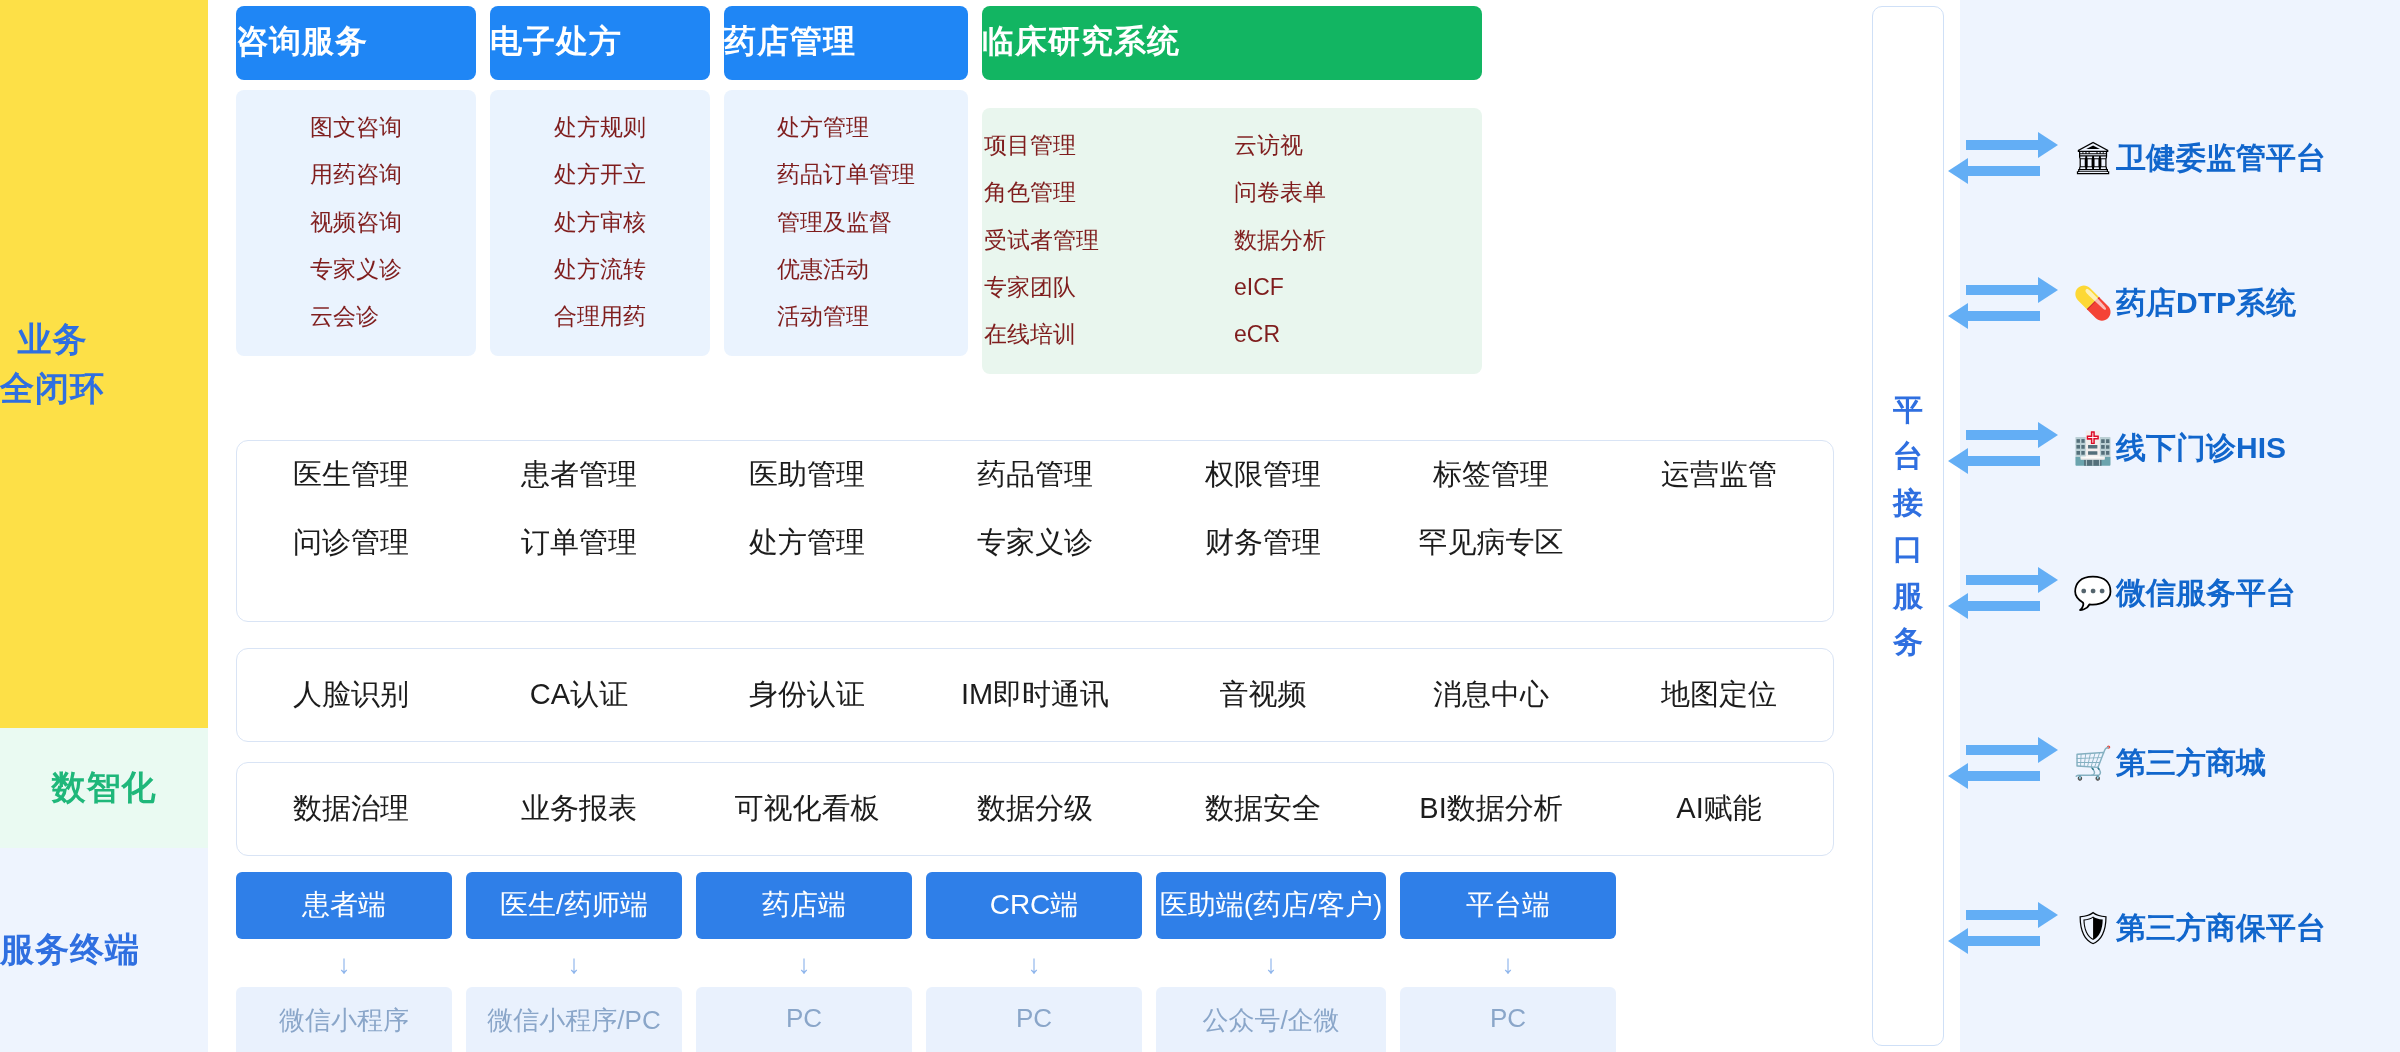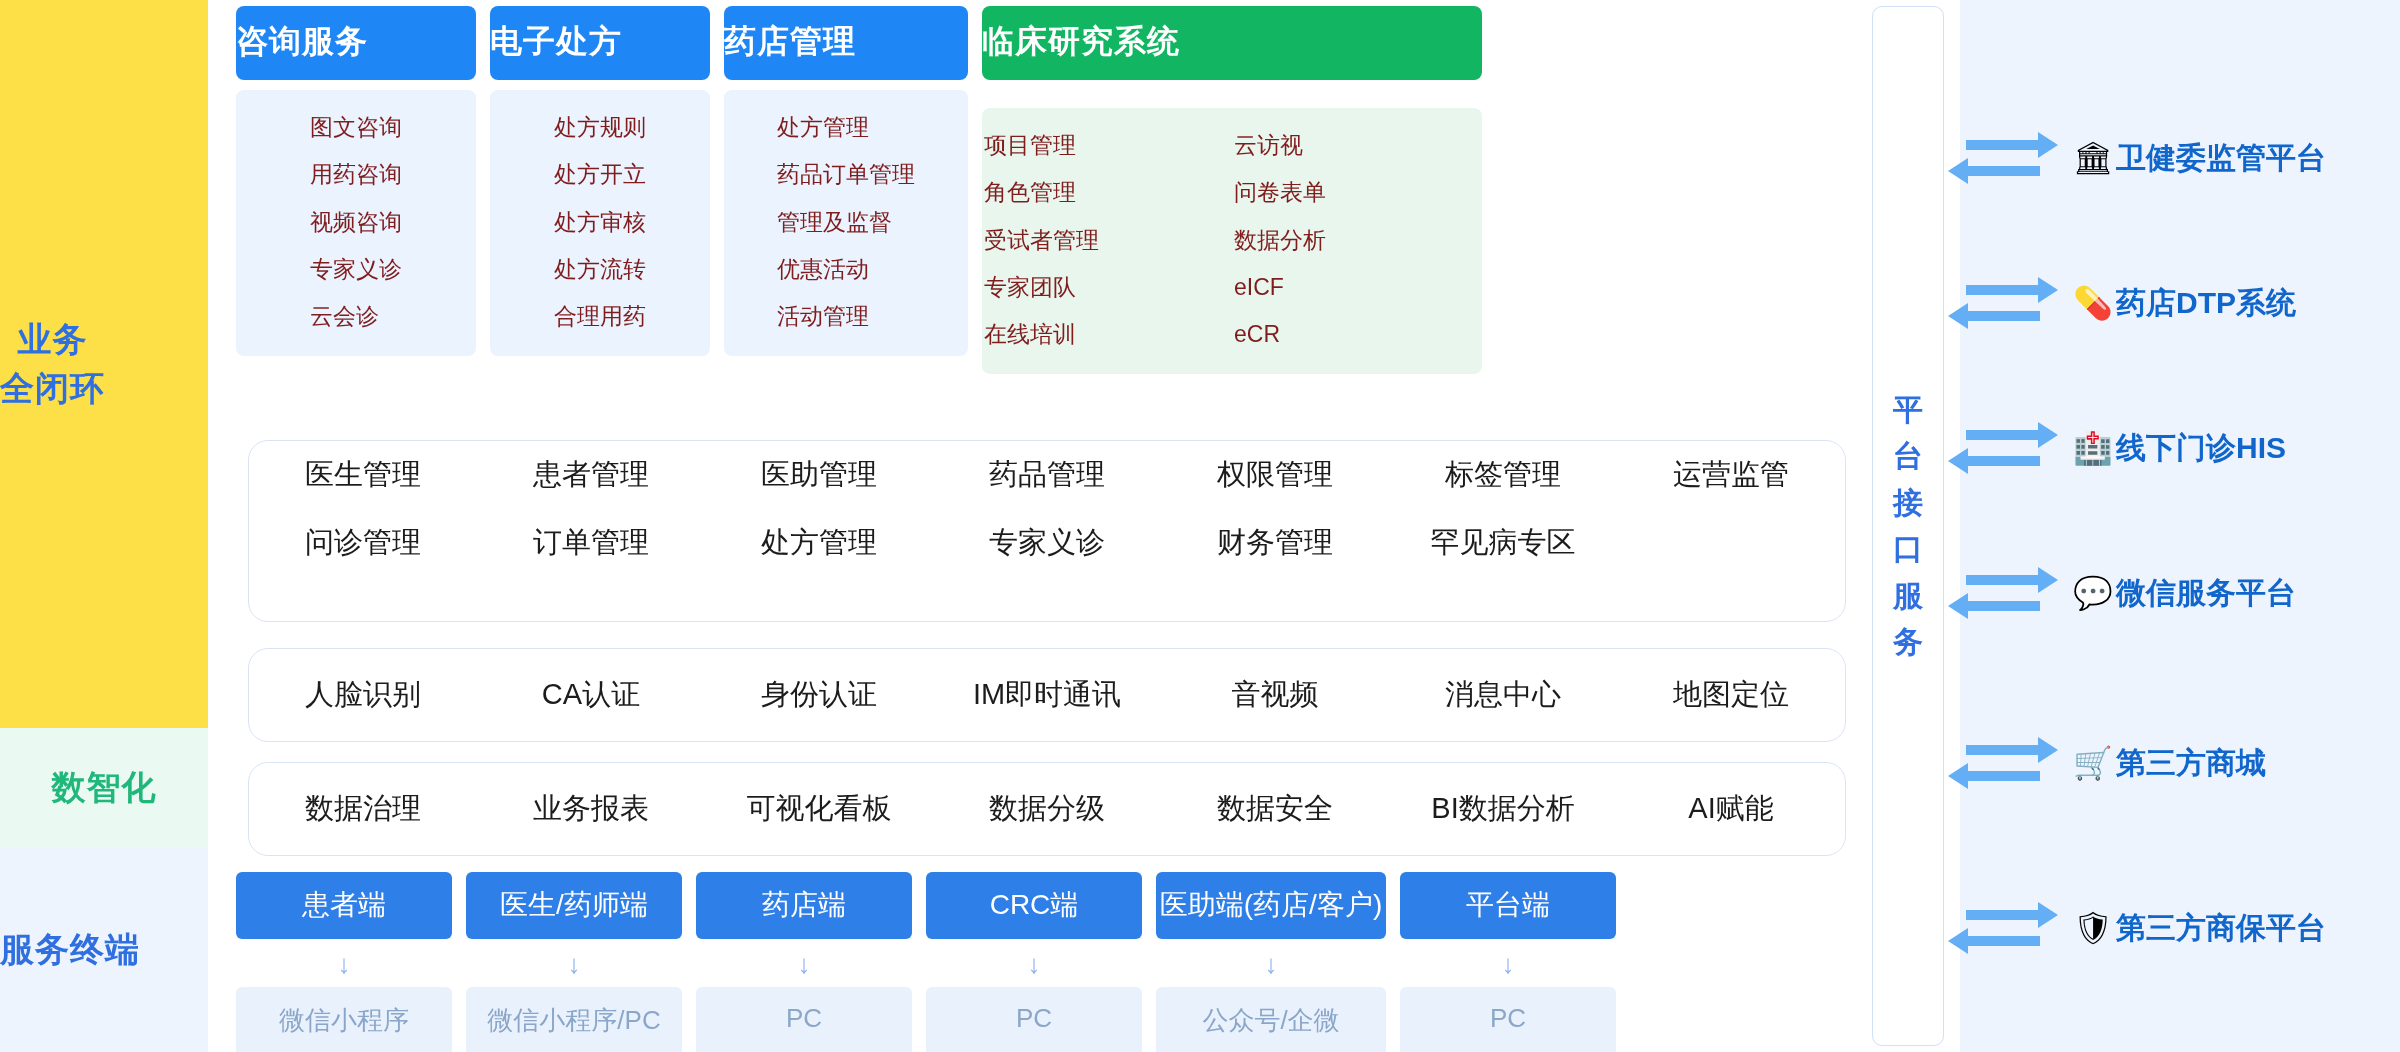--- a/index.html
+++ b/index.html
@@ -110,24 +110,24 @@
   .g3 { width: 244px; }
   .g4 { width: 500px; }
   .g5 { width: 254px; }
 
   .group.g4 .group-body { justify-content: space-around; margin-top: 28px; }
   .group.g4 .col { width: 246px; }
 
   
   .band {
     position: absolute;
-    left: 248px;
+    left: 236px;
     background: #ffffff;
     border: 1px solid #d9e4f5;
-    border-radius: 20px;
+    border-radius: 12px;
     box-sizing: border-box;
   }
   .band-inner {
     display: grid;
     width: 100%;
     box-sizing: border-box;
   }
   .band-cell {
     font-size: 29px;
     color: #1c1c1c;

